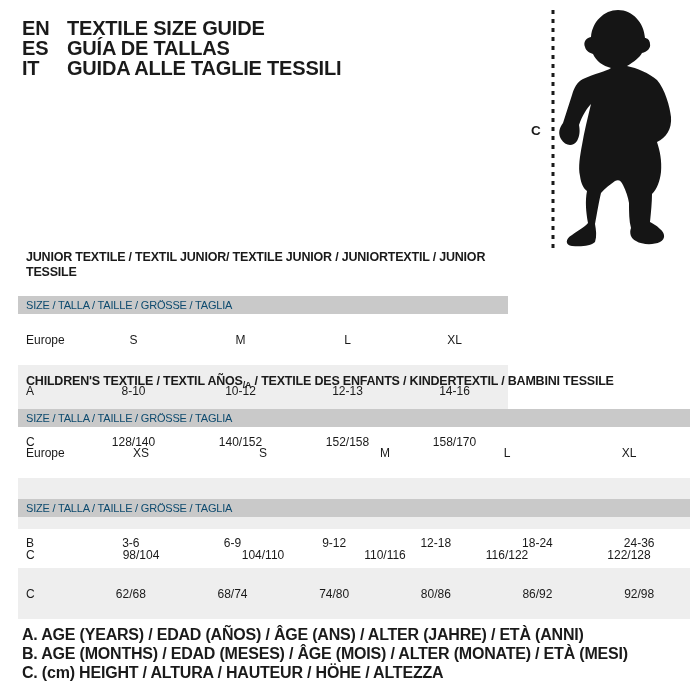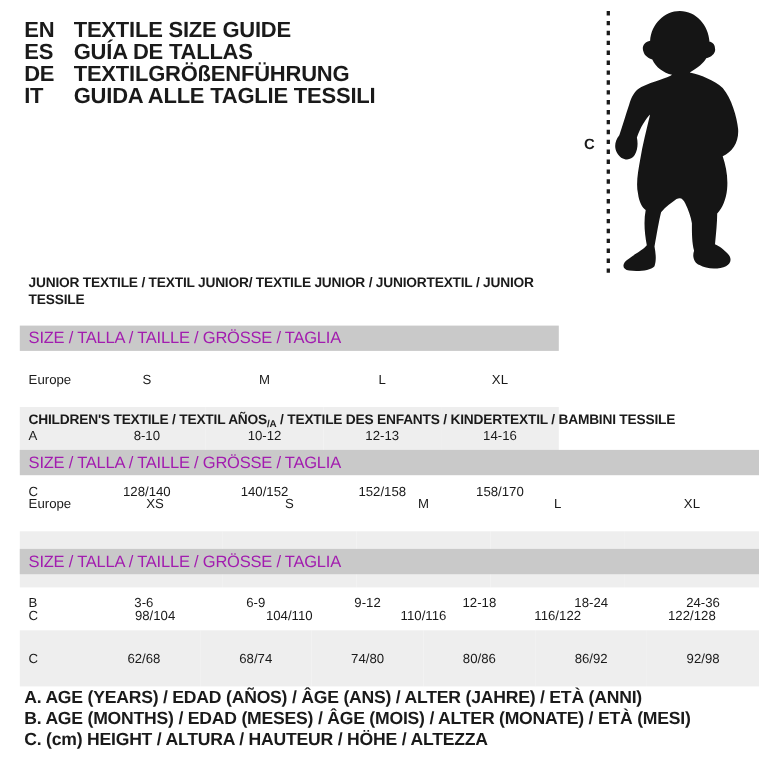--- a/index.html
+++ b/index.html
@@ -22,45 +22,41 @@
   
   .section{position:absolute; left:18px;}
   .sec1{top:250px; width:490px;}
   .sec2{top:374px; width:672px;}
   .sec3{top:499px; width:672px;}
   .sec-title{font-size:12.5px; font-weight:700; letter-spacing:-0.2px; line-height:15px; padding-left:8px; margin:0 0 16px 0;}
   .sec3 .sec-title{margin-bottom:14px;}
   .sub-a{font-size:9px; vertical-align:-3px; font-weight:700;}
 
   table.size-table{border-collapse:collapse; width:100%; table-layout:fixed; font-size:12px;}
-  table.size-table th{background:var(--hdr); font-weight:400; text-align:left; padding:3px 0 3px 8px; font-size:15px; color:#a21caf; letter-spacing:-0.2px;}
+  table.size-table th{background:var(--hdr); font-weight:400; text-align:left; padding:3px 0 3px 8px; font-size:11px; color:#0c4a6e; letter-spacing:-0.2px;}
   table.size-table td{text-align:center; padding:18px 0; height:15px;}
   table.size-table td.label{text-align:left; padding-left:8px;}
   table.size-table tr.shaded td{background:var(--stripe);}
 
   
   .footnotes{position:absolute; left:22px; top:625px; font-size:16px; font-weight:700; line-height:19px; letter-spacing:-0.2px;}
 </style>
 </head>
 <body>
 
 <div class="page">
 
   <div class="lang-block">
     <div class="lang-row">
       <span class="lang-code">EN</span>
       <span class="lang-label">TEXTILE SIZE GUIDE</span>
     </div>
     <div class="lang-row">
       <span class="lang-code">ES</span>
       <span class="lang-label">GUÍA DE TALLAS</span>
-    </div>
-    <div class="lang-row">
-      <span class="lang-code">DE</span>
-      <span class="lang-label">TEXTILGRÖßENFÜHRUNG</span>
     </div>
     <div class="lang-row">
       <span class="lang-code">IT</span>
       <span class="lang-label">GUIDA ALLE TAGLIE TESSILI</span>
     </div>
   </div>
 
   <div class="figure">
     <svg width="170" height="248" viewBox="0 0 170 248">
       <line x1="23" y1="6" x2="23" y2="246" stroke="#1a1a1a" stroke-width="3" stroke-dasharray="4 5"></line>

